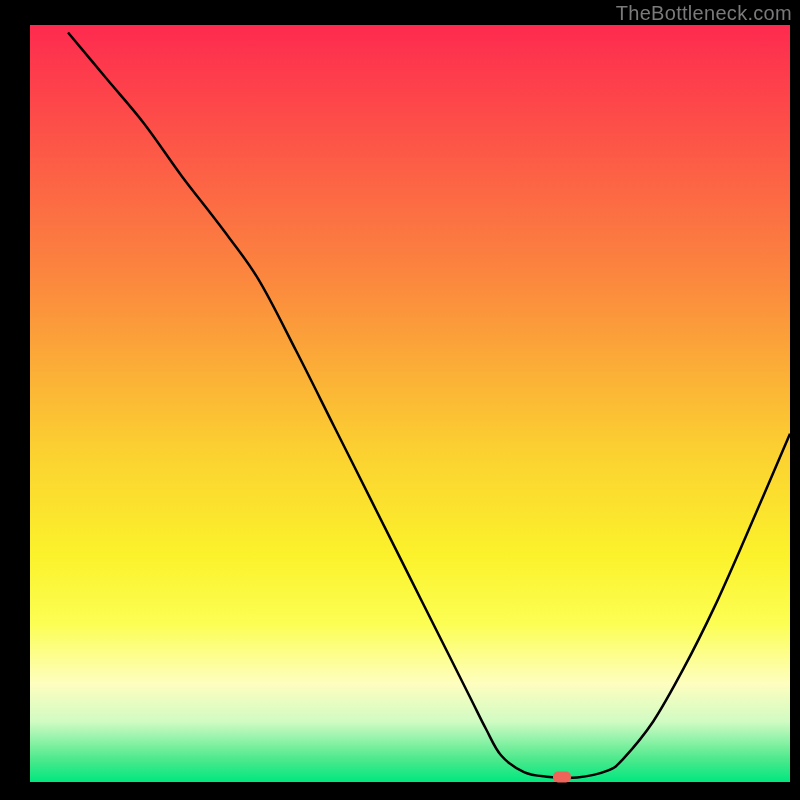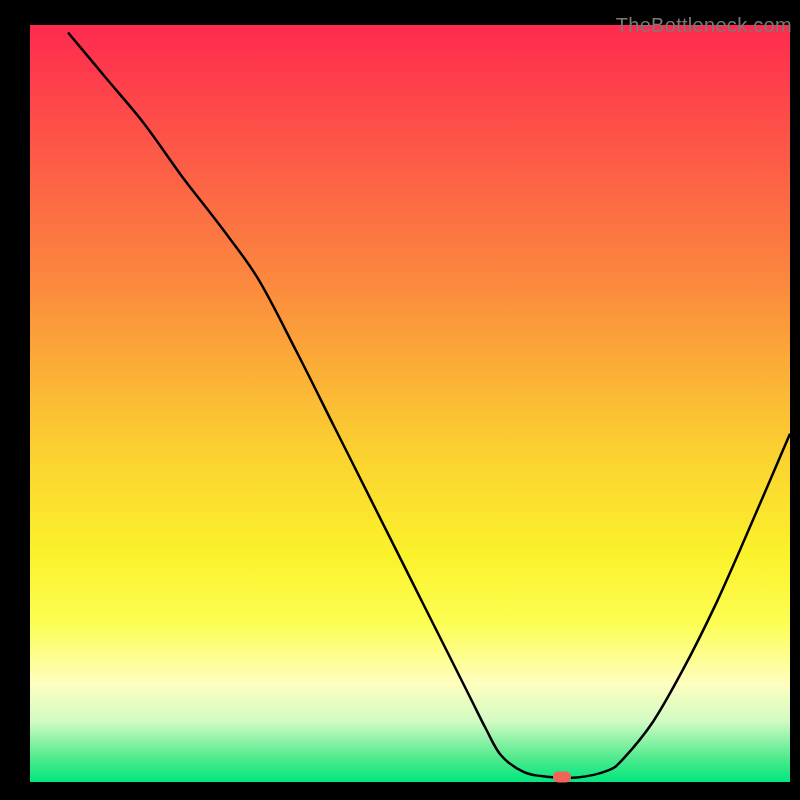--- a/index.html
+++ b/index.html
@@ -11,21 +11,21 @@
     overflow: hidden;
     font-family: Arial, Helvetica, sans-serif;
   }
   .stage {
     position: relative;
     width: 800px;
     height: 800px;
   }
   .watermark {
     position: absolute;
-    top: 14px;
+    top: 2px;
     right: 8px;
     color: #7a7a7a;
     font-size: 20px;
     font-weight: 500;
     letter-spacing: 0.3px;
     z-index: 5;
   }
   svg.plot {
     position: absolute;
     left: 0;

